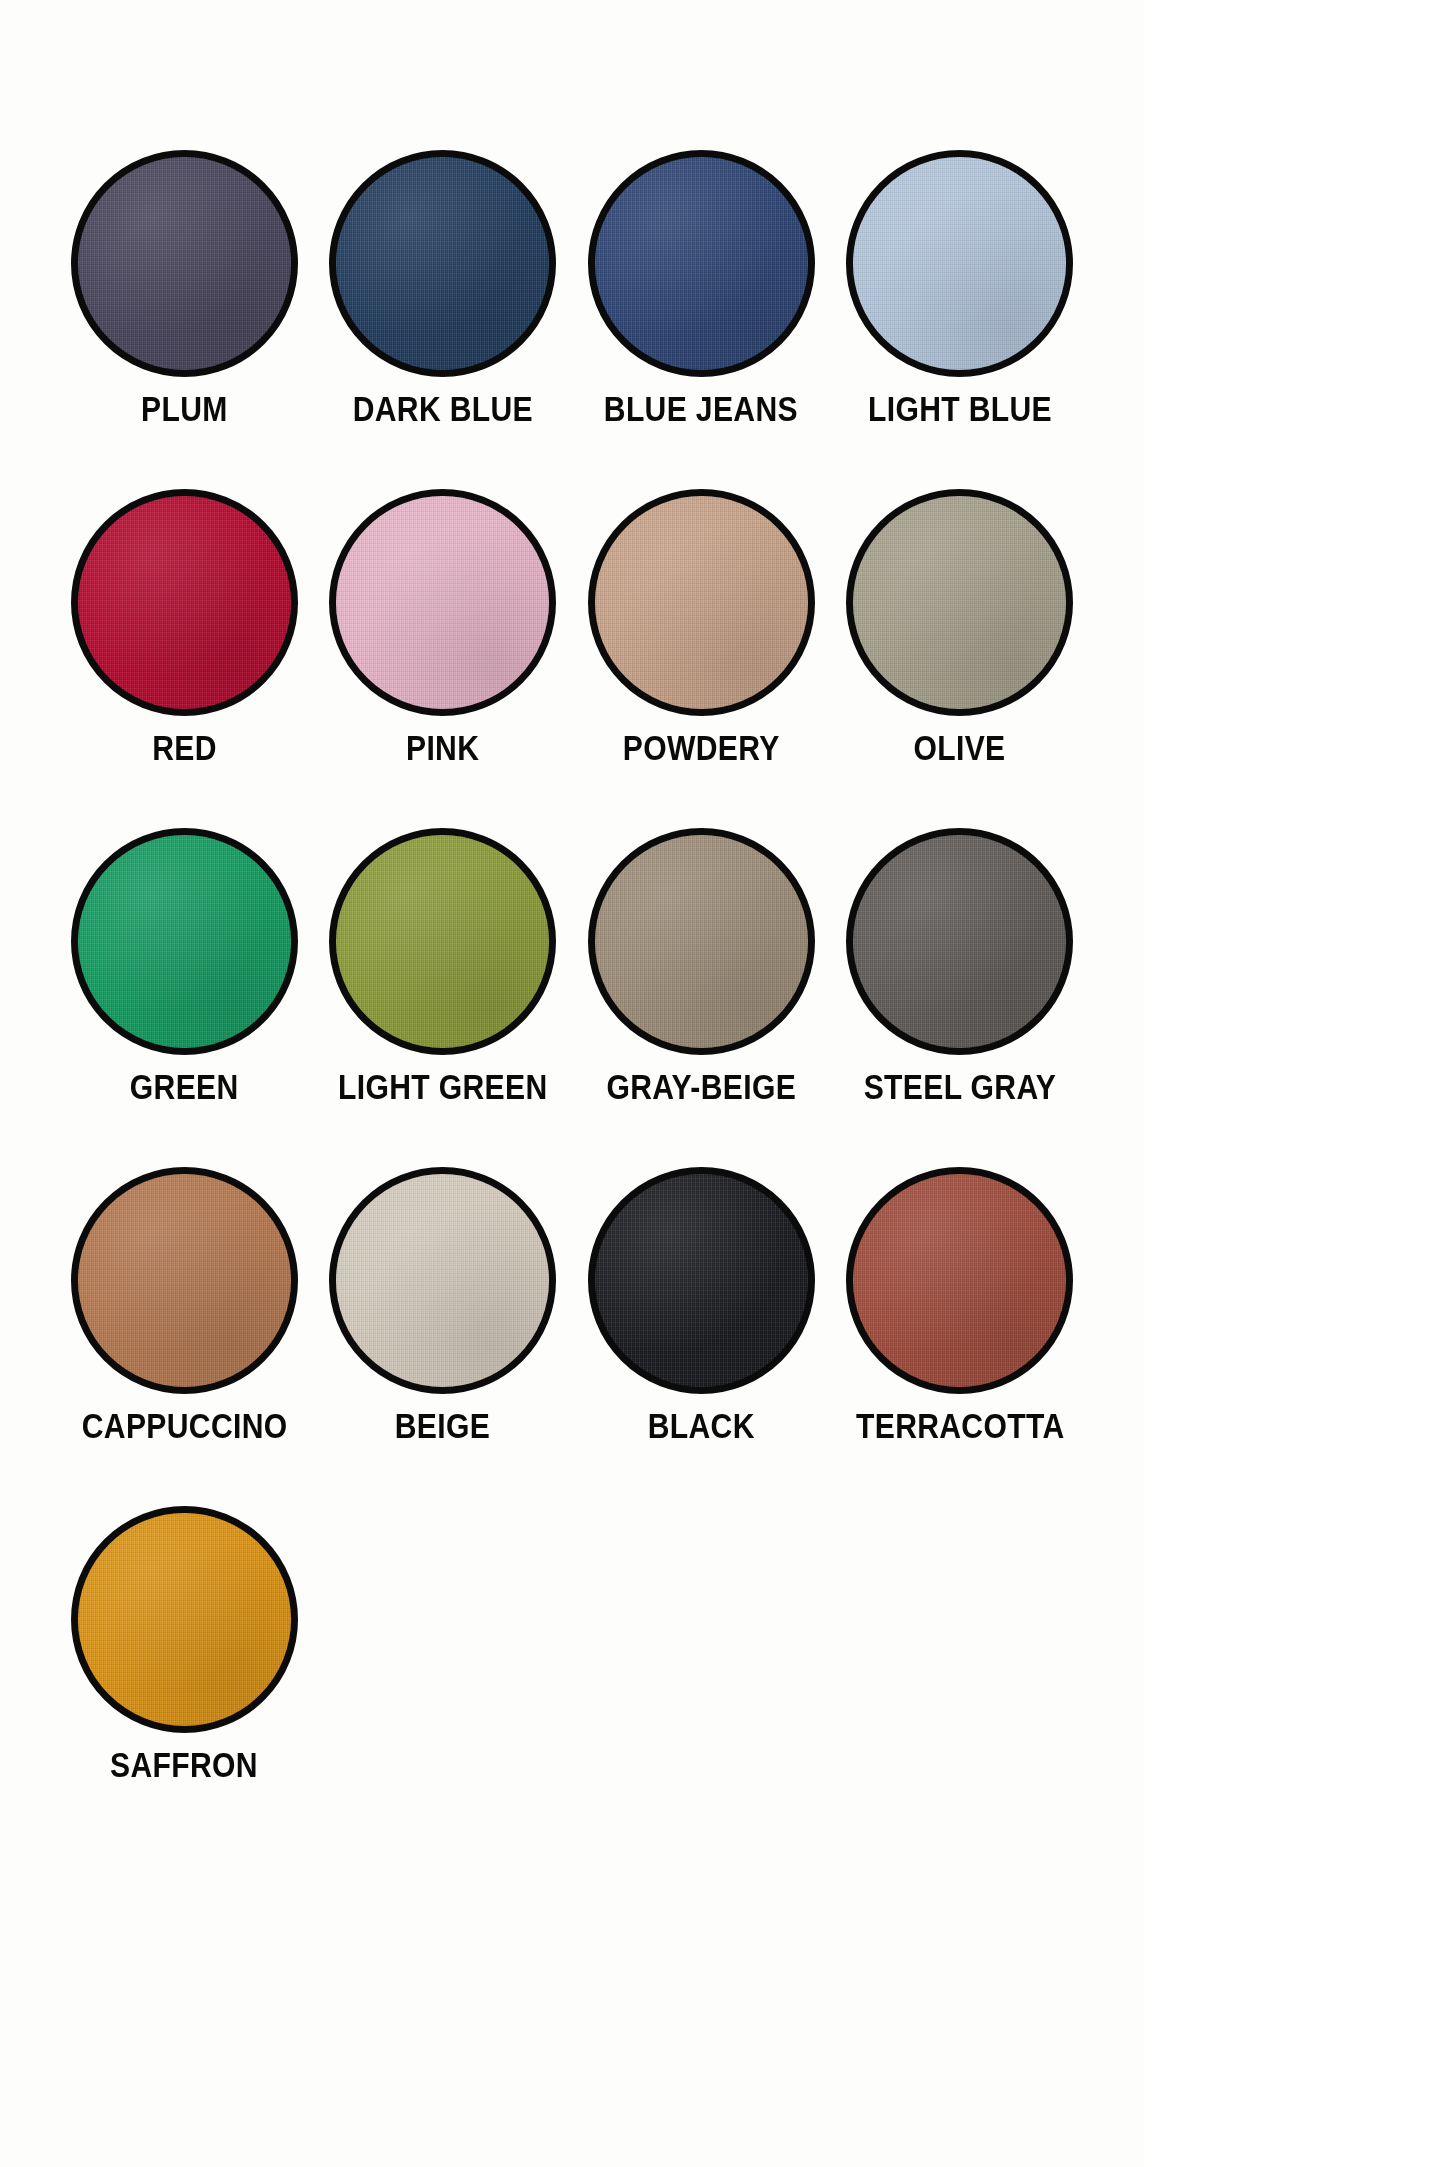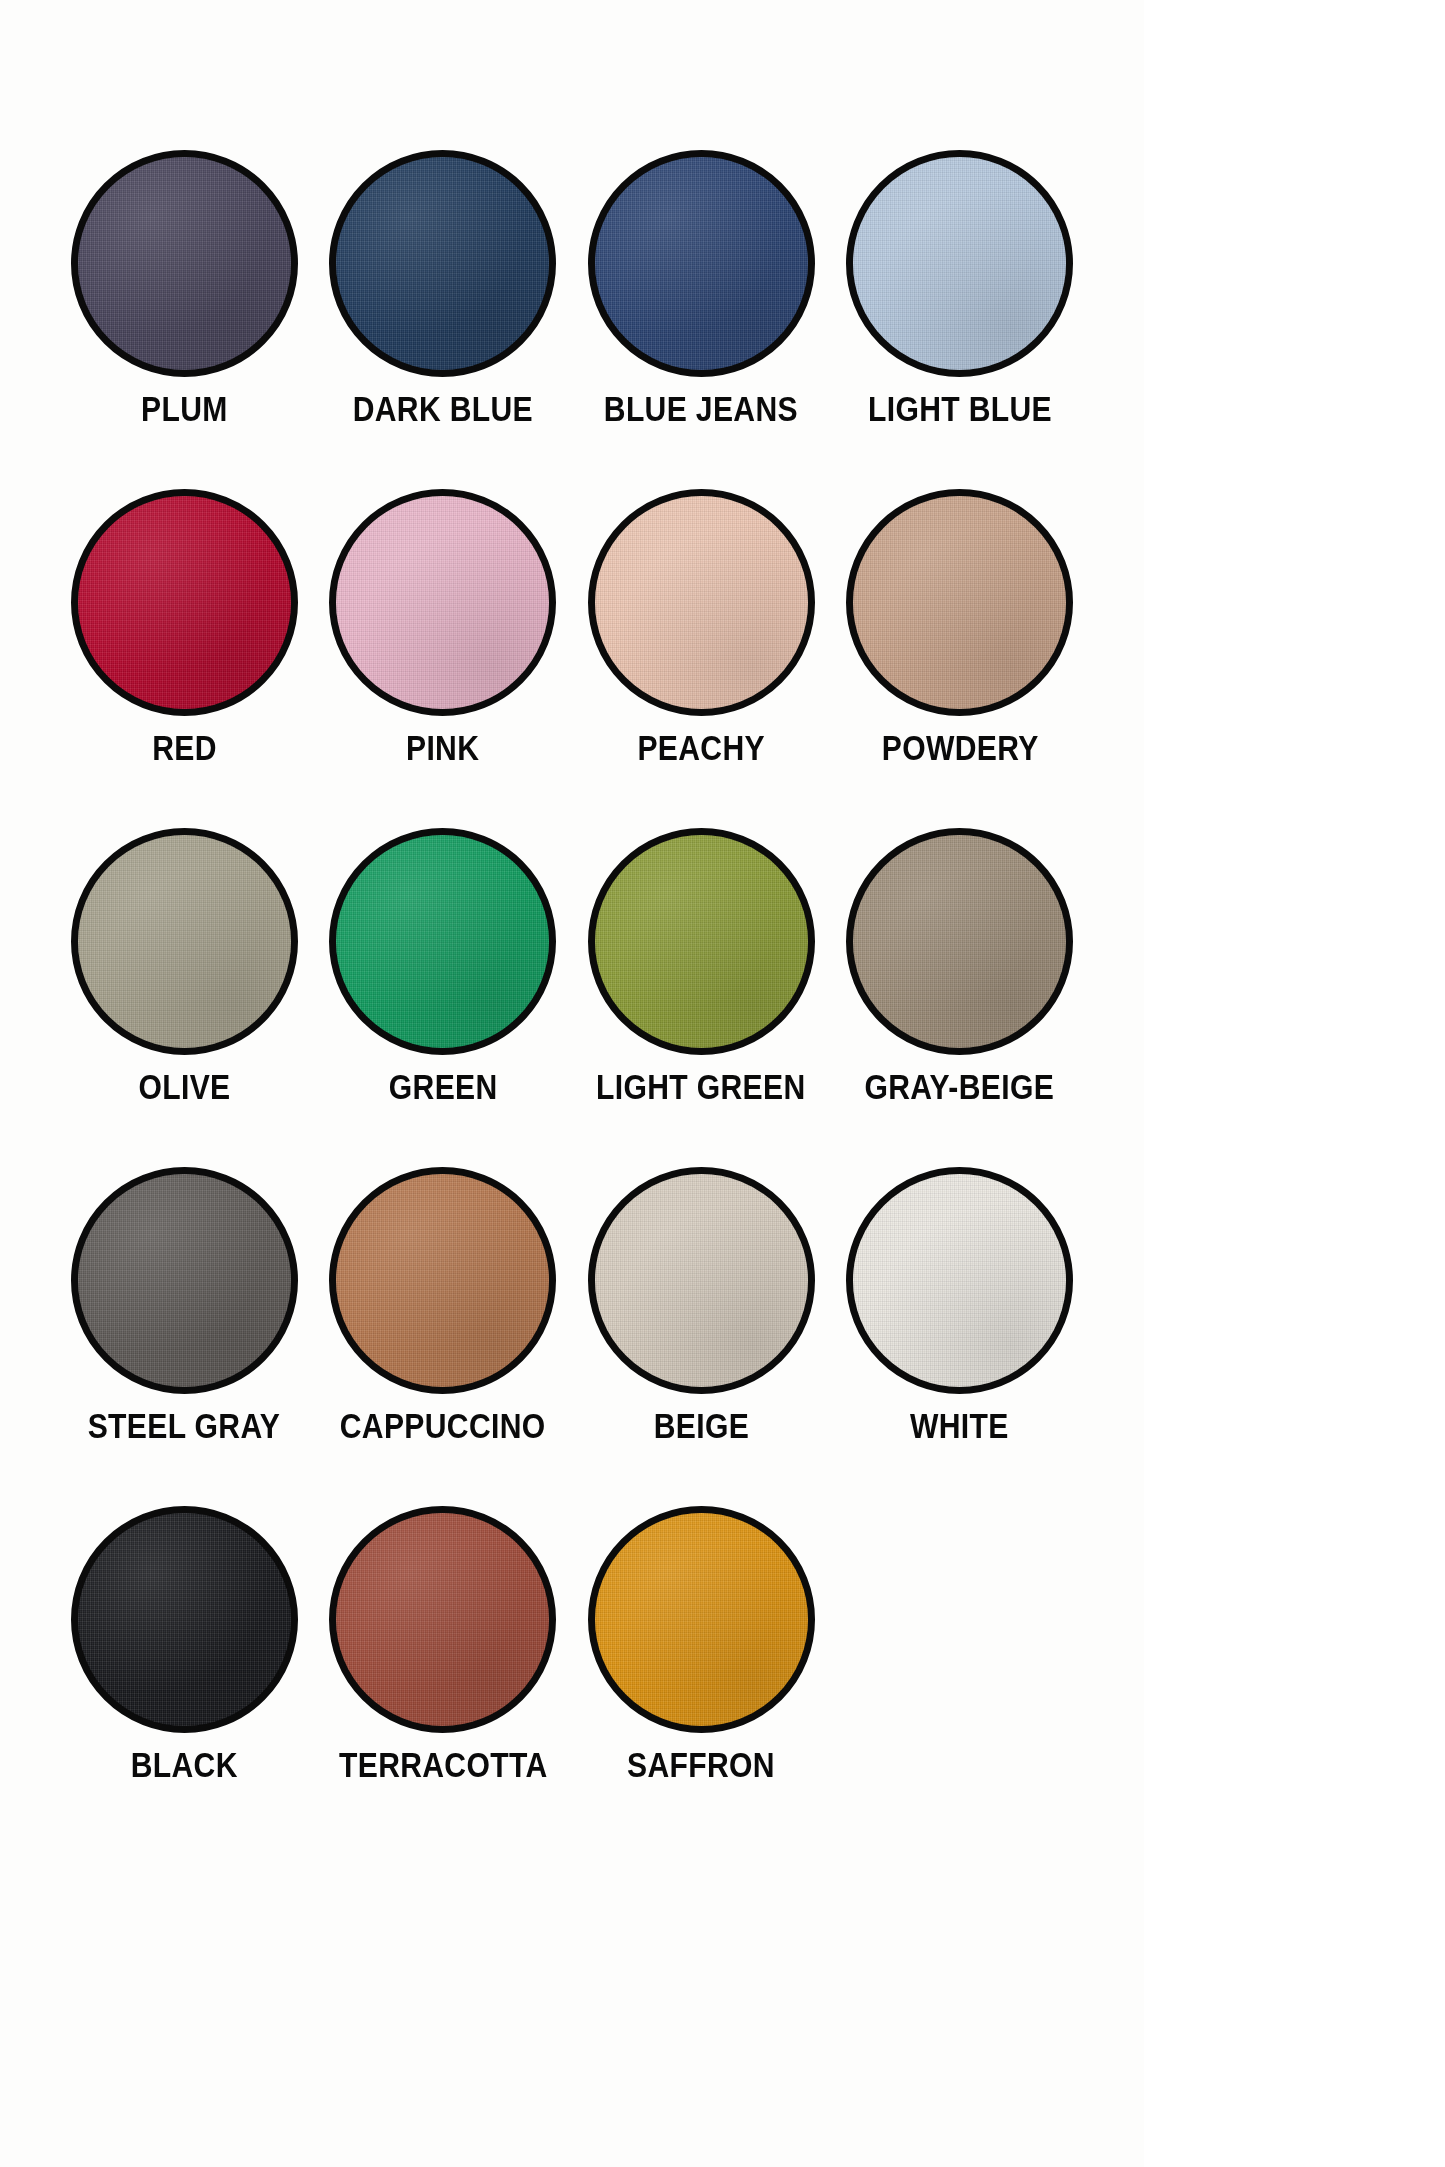--- a/index.html
+++ b/index.html
@@ -149,26 +149,20 @@
         <div class="swatch-label">RED</div>
       </div>
       <div class="swatch-cell">
         <div class="swatch-disc-wrap">
           <div class="swatch-disc" style="background-color: rgb(232, 180, 200); border-color: rgb(11, 11, 11);"></div>
         </div>
         <div class="swatch-label">PINK</div>
       </div>
       <div class="swatch-cell">
         <div class="swatch-disc-wrap">
-          <div class="swatch-disc" style="background-color: rgb(235, 196, 176); border-color: rgb(11, 11, 11);"></div>
-        </div>
-        <div class="swatch-label">PEACHY</div>
-      </div>
-      <div class="swatch-cell">
-        <div class="swatch-disc-wrap">
           <div class="swatch-disc" style="background-color: rgb(200, 162, 137); border-color: rgb(11, 11, 11);"></div>
         </div>
         <div class="swatch-label">POWDERY</div>
       </div>
       <div class="swatch-cell">
         <div class="swatch-disc-wrap">
           <div class="swatch-disc" style="background-color: rgb(165, 160, 140); border-color: rgb(11, 11, 11);"></div>
         </div>
         <div class="swatch-label">OLIVE</div>
       </div>
@@ -200,26 +194,20 @@
         <div class="swatch-disc-wrap">
           <div class="swatch-disc" style="background-color: rgb(181, 119, 78); border-color: rgb(11, 11, 11);"></div>
         </div>
         <div class="swatch-label">CAPPUCCINO</div>
       </div>
       <div class="swatch-cell">
         <div class="swatch-disc-wrap">
           <div class="swatch-disc" style="background-color: rgb(213, 203, 189); border-color: rgb(11, 11, 11);"></div>
         </div>
         <div class="swatch-label">BEIGE</div>
-      </div>
-      <div class="swatch-cell">
-        <div class="swatch-disc-wrap">
-          <div class="swatch-disc" style="background-color: rgb(233, 230, 223); border-color: rgb(11, 11, 11);"></div>
-        </div>
-        <div class="swatch-label">WHITE</div>
       </div>
       <div class="swatch-cell">
         <div class="swatch-disc-wrap">
           <div class="swatch-disc" style="background-color: rgb(23, 24, 28); border-color: rgb(11, 11, 11);"></div>
         </div>
         <div class="swatch-label">BLACK</div>
       </div>
       <div class="swatch-cell">
         <div class="swatch-disc-wrap">
           <div class="swatch-disc" style="background-color: rgb(158, 74, 57); border-color: rgb(11, 11, 11);"></div>

